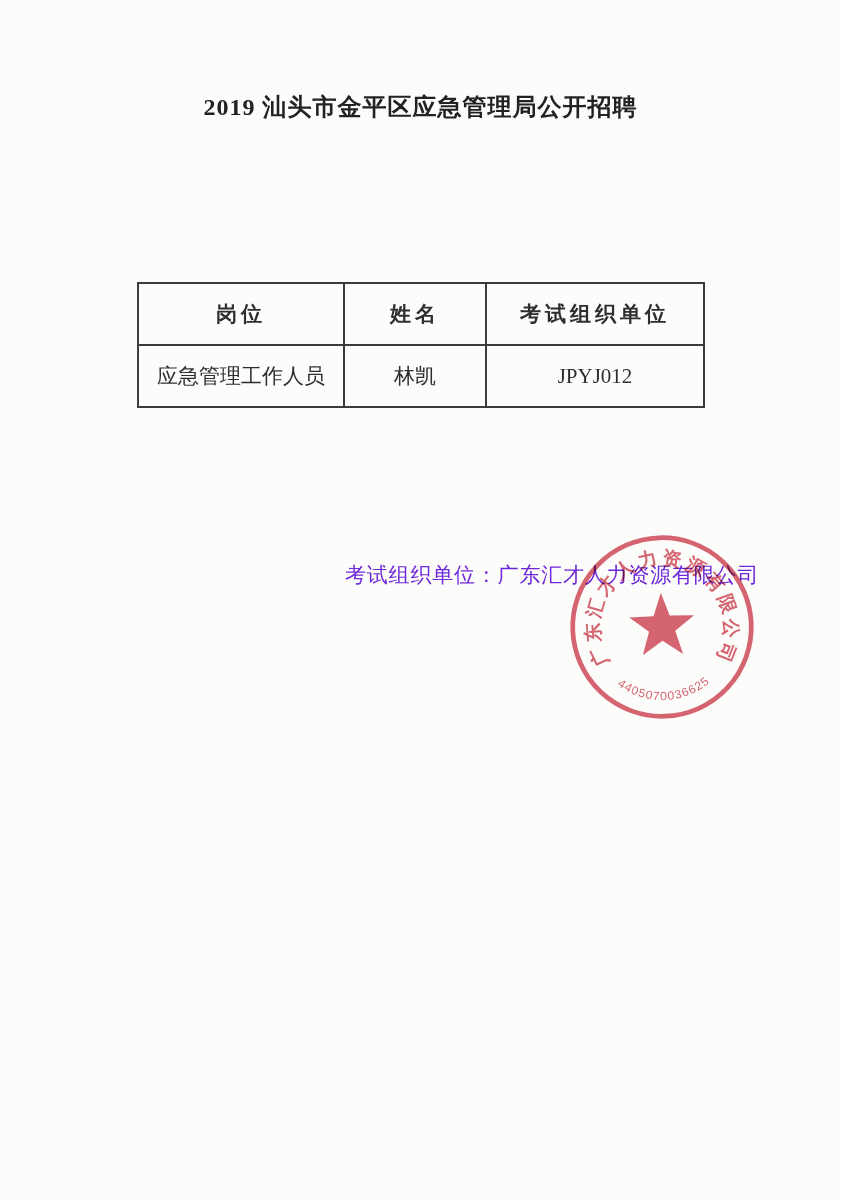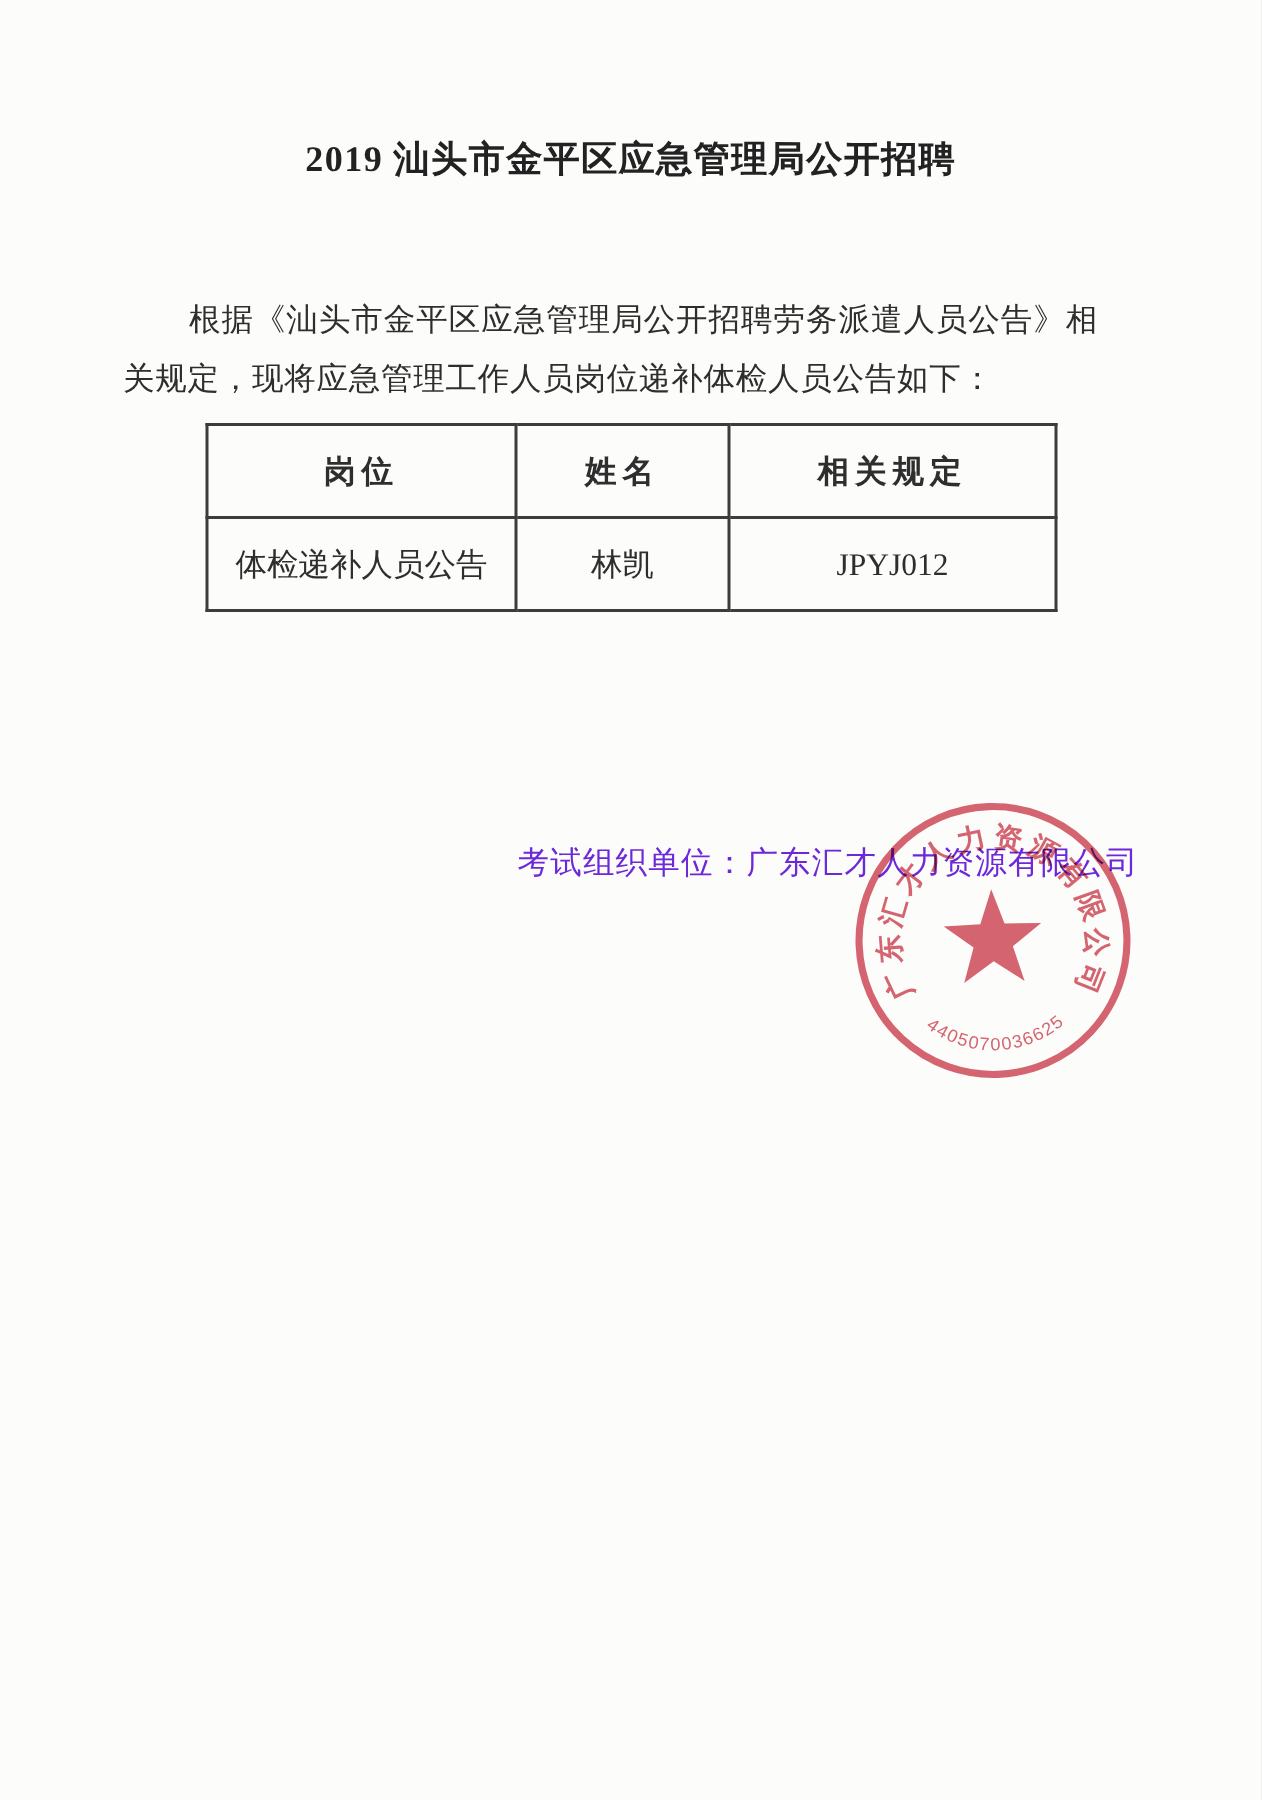--- a/index.html
+++ b/index.html
@@ -95,38 +95,37 @@
 </style>
 </head>
 <body>
 
 <div class="page">
 
   <div class="title">
     <div>2019 汕头市金平区应急管理局公开招聘</div>
   </div>
 
-  <p class="para">根据《汕头市金平区应急管理局公开招聘劳务派遣人员公告》相关规定，现将应急管理工作人员岗位递补体检人员公告如下：</p>
 
   <table class="candidates">
     <colgroup>
         <col class="c1">
         <col class="c2">
         <col class="c3">
       </colgroup>
     <thead>
       <tr>
         <th>岗位</th>
         <th>姓名</th>
-        <th>相关规定</th>
+        <th>考试组织单位</th>
       </tr>
     </thead>
     <tbody>
       <tr>
-        <td>体检递补人员公告</td>
+        <td>应急管理工作人员</td>
         <td>林凯</td>
         <td>JPYJ012</td>
       </tr>
     </tbody>
   </table>
 
   <div class="signature">考试组织单位：广东汇才人力资源有限公司</div>
 
 
   <div class="stamp">

